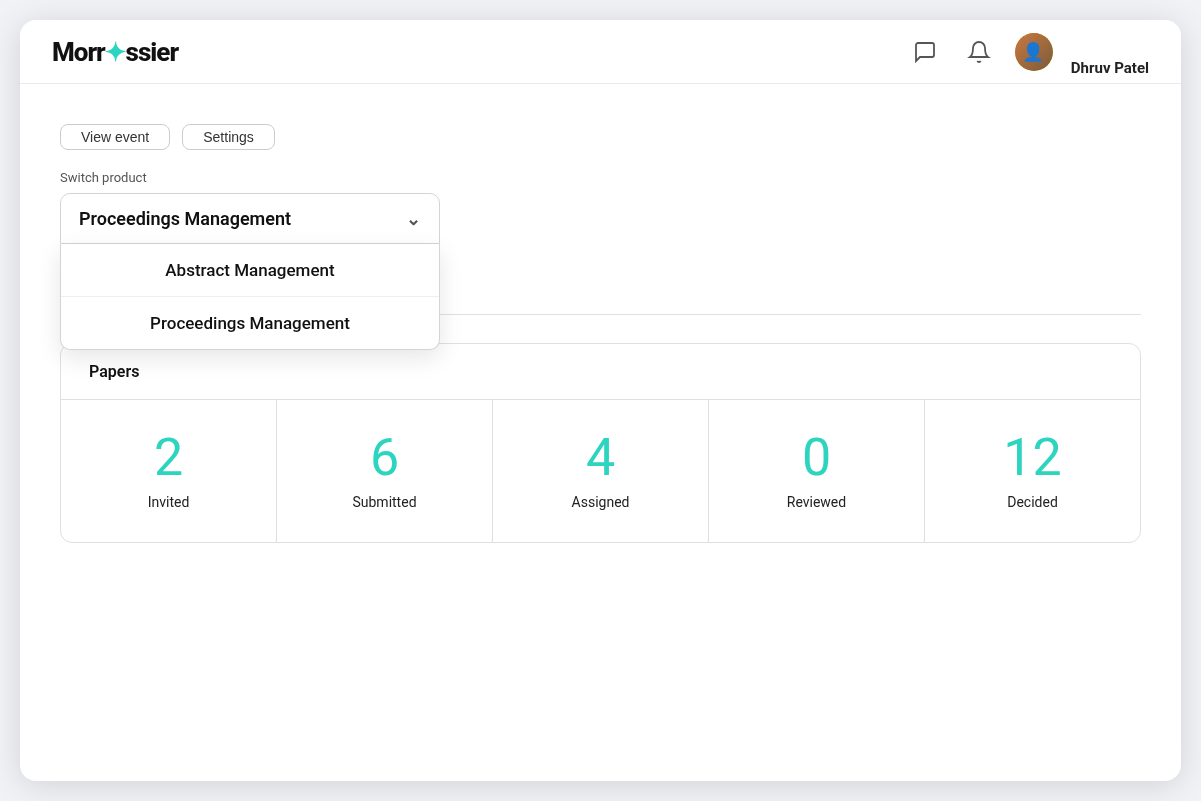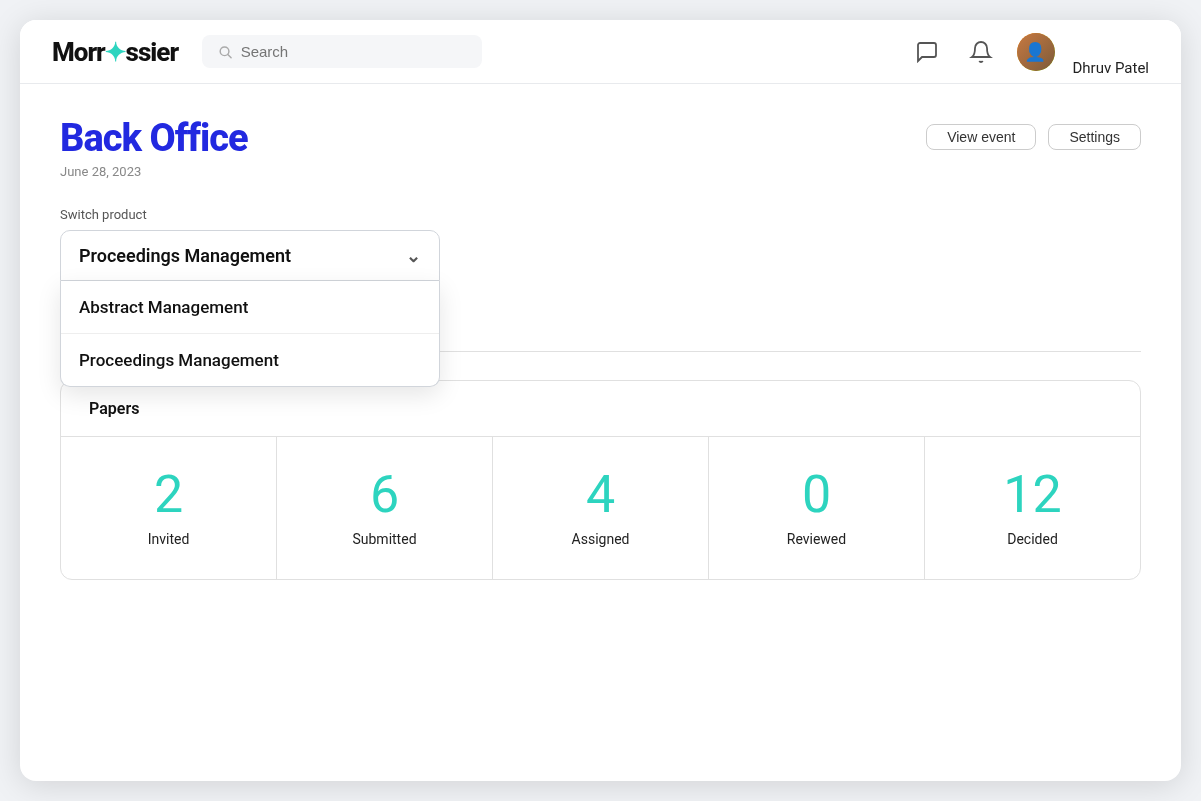--- a/index.html
+++ b/index.html
@@ -91,21 +91,21 @@
       height: 100%;
       border-radius: 50%;
       background: linear-gradient(135deg, #c87941 0%, #7b5b3a 100%);
       display: flex;
       align-items: center;
       justify-content: center;
       font-size: 18px;
     }
     .user-name {
       font-size: 15px;
-      font-weight: 400;
+      font-weight: 700;
       color: #222;
       margin-top: 32px;
     }
     
     .main {
       padding: 32px 40px 32px 40px;
       position: relative;
     }
     .page-header {
       display: flex;
@@ -134,21 +134,21 @@
       background: #fff;
       border-radius: 8px;
       padding: 4px 20px;
       font-size: 14px;
       color: #333;
       cursor: pointer;
     }
     .switch-product-label {
       font-size: 13px;
       color: #555;
-      margin-top: 28px;
+      margin-top: 20px;
       margin-bottom: 8px;
     }
     
     .dropdown-wrapper {
       position: relative;
       width: 380px;
       z-index: 10;
     }
     .dropdown-trigger {
       display: flex;
@@ -171,20 +171,21 @@
       position: absolute;
       top: 100%;
       left: 0;
       width: 100%;
       background: #fff;
       border: 1.5px solid #d1d5db;
       border-top: none;
       border-radius: 0 0 10px 10px;
       box-shadow: 0 8px 24px rgba(0,0,0,0.10);
       overflow: hidden;
+      text-align: center;
     }
     .dropdown-item {
       padding: 16px 18px;
       font-size: 17px;
       font-weight: 500;
       color: #111;
       cursor: pointer;
       border-bottom: 1px solid #eee;
     }
     .dropdown-item:last-child {
@@ -259,27 +260,20 @@
   </style>
 </head>
 <body>
 
 <div class="window">
 
   <header class="header">
     <div class="logo">
       Morr<span class="logo-star">✦</span>ssier
     </div>
-    <div class="search-bar">
-      <svg width="16" height="16" viewBox="0 0 20 20" fill="none">
-        <circle cx="9" cy="9" r="6" stroke="#aaa" stroke-width="2"></circle>
-        <line x1="13.5" y1="13.5" x2="18" y2="18" stroke="#aaa" stroke-width="2" stroke-linecap="round"></line>
-      </svg>
-      <input type="text" placeholder="Search" style="">
-    </div>
     <div class="header-right">
       <div class="icon-btn">
         <svg width="24" height="24" viewBox="0 0 24 24" fill="none">
           <path d="M21 15a2 2 0 0 1-2 2H7l-4 4V5a2 2 0 0 1 2-2h14a2 2 0 0 1 2 2z" stroke="#555" stroke-width="1.8" fill="none"></path>
         </svg>
       </div>
       <div class="icon-btn">
         <svg width="24" height="24" viewBox="0 0 24 24" fill="none">
           <path d="M18 8A6 6 0 0 0 6 8c0 7-3 9-3 9h18s-3-2-3-9" stroke="#555" stroke-width="1.8" fill="none"></path>
           <path d="M13.73 21a2 2 0 0 1-3.46 0" stroke="#555" stroke-width="1.8"></path>
@@ -287,24 +281,20 @@
       </div>
       <div class="avatar">
         <div class="avatar-img">👤</div>
       </div>
       <span class="user-name">Dhruv Patel</span>
     </div>
   </header>
 
   <main class="main">
     <div class="page-header">
-      <div>
-        <h1 class="page-title">Back Office</h1>
-        <div class="page-date">June 28, 2023</div>
-      </div>
       <div class="page-actions">
         <button class="btn-outline">View event</button>
         <button class="btn-outline">Settings</button>
       </div>
     </div>
 
     <div class="switch-product-label">Switch product</div>
 
     <div class="dropdown-wrapper">
       <div class="dropdown-trigger">

